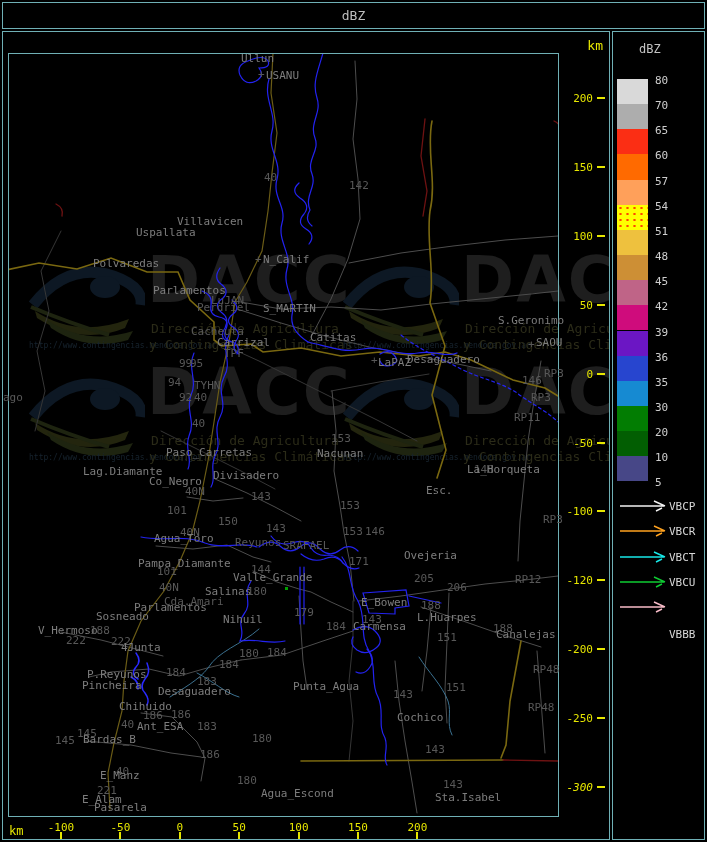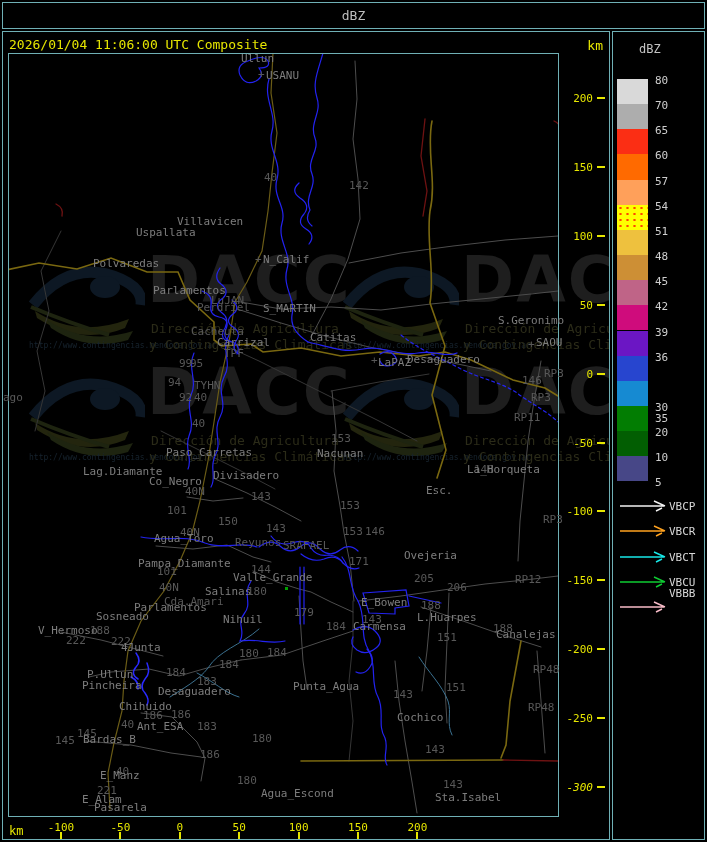--- a/index.html
+++ b/index.html
@@ -197,21 +197,20 @@
       <g stroke="#2a2aff" stroke-width="1.5">
         <path d="M135,652 q6,8 0,14 q-6,7 2,12"></path>
         <path d="M146,662 q4,10 -2,16 q-6,8 0,14 q5,7 2,12"></path>
         <path d="M130,676 q8,4 7,12"></path>
       </g>
       <rect x="284" y="586" width="3" height="3" fill="#00a000" stroke="none"></rect>
     </g>
     <rect x="7.5" y="52.5" width="550" height="763" fill="none" stroke="#6fb0b5" stroke-width="1"></rect>
   </svg>
 
-  <div id="timestamp">2026/01/04 11:06:00 UTC Composite</div>
   <div id="km-top">km</div>
   <div id="map-labels">
       <span class="mlab" style="left: 238px; top: 21px;">Ullun</span>
       <span class="mlab d" style="left: 255px; top: 37px;">+</span>
       <span class="mlab" style="left: 263px; top: 38px;">USANU</span>
       <span class="mlab d" style="left: 261px; top: 140px;">40</span>
       <span class="mlab d" style="left: 346px; top: 148px;">142</span>
       <span class="mlab" style="left: 174px; top: 184px;">Villavicen</span>
       <span class="mlab" style="left: 133px; top: 195px;">Uspallata</span>
       <span class="mlab" style="left: 90px; top: 226px;">Polvaredas</span>
@@ -293,21 +292,21 @@
       <span class="mlab d" style="left: 87px; top: 593px;">188</span>
       <span class="mlab d" style="left: 434px; top: 600px;">151</span>
       <span class="mlab d" style="left: 63px; top: 603px;">222</span>
       <span class="mlab d" style="left: 108px; top: 604px;">222</span>
       <span class="mlab" style="left: 118px; top: 610px;">4Junta</span>
       <span class="mlab d" style="left: 236px; top: 616px;">180</span>
       <span class="mlab d" style="left: 264px; top: 615px;">184</span>
       <span class="mlab d" style="left: 216px; top: 627px;">184</span>
       <span class="mlab d" style="left: 530px; top: 632px;">RP48</span>
       <span class="mlab d" style="left: 163px; top: 635px;">184</span>
-      <span class="mlab" style="left: 84px; top: 637px;">P.Ullun</span>
+      <span class="mlab" style="left: 84px; top: 637px;">P.Reyunos</span>
       <span class="mlab d" style="left: 194px; top: 644px;">183</span>
       <span class="mlab" style="left: 79px; top: 648px;">Pincheira</span>
       <span class="mlab" style="left: 155px; top: 654px;">Desaguadero</span>
       <span class="mlab" style="left: 290px; top: 649px;">Punta_Agua</span>
       <span class="mlab d" style="left: 443px; top: 650px;">151</span>
       <span class="mlab d" style="left: 390px; top: 657px;">143</span>
       <span class="mlab" style="left: 116px; top: 669px;">Chihuido</span>
       <span class="mlab d" style="left: 525px; top: 670px;">RP48</span>
       <span class="mlab d" style="left: 140px; top: 678px;">186</span>
       <span class="mlab d" style="left: 168px; top: 677px;">186</span>
@@ -341,21 +340,21 @@
       <div class="rlab" style="left: 554px; top: 197.8px;">100</div>
       <div class="rtick" style="left: 594px; top: 271.7px;"></div>
       <div class="rlab" style="left: 554px; top: 266.7px;">50</div>
       <div class="rtick" style="left: 594px; top: 340.6px;"></div>
       <div class="rlab" style="left: 554px; top: 335.6px;">0</div>
       <div class="rtick" style="left: 594px; top: 409.5px;"></div>
       <div class="rlab" style="left: 554px; top: 404.5px;">-50</div>
       <div class="rtick" style="left: 594px; top: 478.4px;"></div>
       <div class="rlab" style="left: 554px; top: 473.4px;">-100</div>
       <div class="rtick" style="left: 594px; top: 547.3px;"></div>
-      <div class="rlab" style="left: 554px; top: 542.3px;">-150</div>
+      <div class="rlab" style="left: 554px; top: 542.3px;">-120</div>
       <div class="rtick" style="left: 594px; top: 616.2px;"></div>
       <div class="rlab" style="left: 554px; top: 611.2px;">-200</div>
       <div class="rtick" style="left: 594px; top: 685.1px;"></div>
       <div class="rlab" style="left: 554px; top: 680.1px;">-250</div>
       <div class="rtick" style="left: 594px; top: 754px;"></div>
       <div class="rlab" style="left: 554px; top: 749px; font-style: italic;">-300</div>
     </div>
   <div id="bottom-axis">
       <div class="btick" style="left: 57px; top: 800px;"></div>
       <div class="blab" style="left: 38px; top: 789px;">-100</div>
@@ -396,21 +395,21 @@
       <div class="svlab" style="top: 218.05px;">48</div>
       <div class="sw" style="top: 248.2px; height: 25.15px; background-color: rgb(191, 100, 135);"></div>
       <div class="svlab" style="top: 243.2px;">45</div>
       <div class="sw" style="top: 273.35px; height: 25.15px; background-color: rgb(207, 12, 124);"></div>
       <div class="svlab" style="top: 268.35px;">42</div>
       <div class="sw" style="top: 298.5px; height: 25.15px; background-color: rgb(107, 22, 196);"></div>
       <div class="svlab" style="top: 293.5px;">39</div>
       <div class="sw" style="top: 323.65px; height: 25.15px; background-color: rgb(39, 69, 207);"></div>
       <div class="svlab" style="top: 318.65px;">36</div>
       <div class="sw" style="top: 348.8px; height: 25.15px; background-color: rgb(22, 138, 210);"></div>
-      <div class="svlab" style="top: 343.8px; margin-top: 36px;">35</div>
+      <div class="svlab" style="top: 343.8px;">35</div>
       <div class="sw" style="top: 373.95px; height: 25.15px; background-color: rgb(2, 125, 2);"></div>
       <div class="svlab" style="top: 368.95px;">30</div>
       <div class="sw" style="top: 399.1px; height: 25.15px; background-color: rgb(2, 94, 2);"></div>
       <div class="svlab" style="top: 394.1px;">20</div>
       <div class="sw" style="top: 424.25px; height: 25.15px; background-color: rgb(71, 71, 135);"></div>
       <div class="svlab" style="top: 419.25px;">10</div>
       <div class="svlab" style="top: 444.4px;">5</div>
     </div>
   <div id="vectors">
       <svg width="50" height="14" class="vec-svg" style="top: 467px;">
@@ -425,15 +424,15 @@
         <path d="M2,7 L46,7 M36,2 L47,7 M38,12 L44,9" stroke="#17e8e8" fill="none" stroke-width="1.4"></path>
       </svg>
       <div class="veclab" style="top: 518.6px;">VBCT</div>
       <svg width="50" height="14" class="vec-svg" style="top: 542.9px;">
         <path d="M2,7 L46,7 M36,2 L47,7 M38,12 L44,9" stroke="#0ecb32" fill="none" stroke-width="1.4"></path>
       </svg>
       <div class="veclab" style="top: 543.9px;">VBCU</div>
       <svg width="50" height="14" class="vec-svg" style="top: 568.2px;">
         <path d="M2,7 L46,7 M36,2 L47,7 M38,12 L44,9" stroke="#f7bcc8" fill="none" stroke-width="1.4"></path>
       </svg>
-      <div class="veclab" style="top: 555px;">VBBB</div>
+      <div class="veclab" style="top: 596px;">VBBB</div>
     </div>
 </div>
 
 </body></html>

